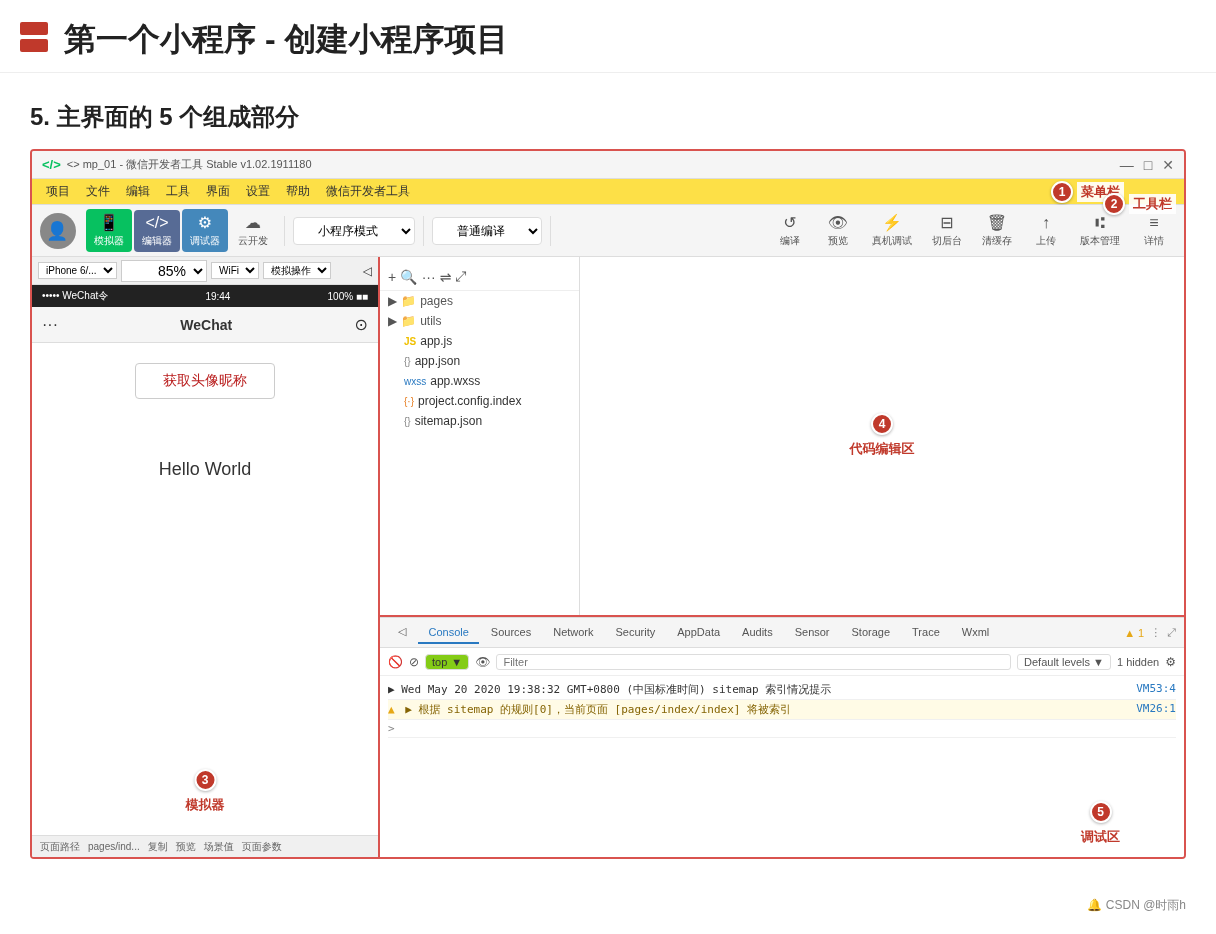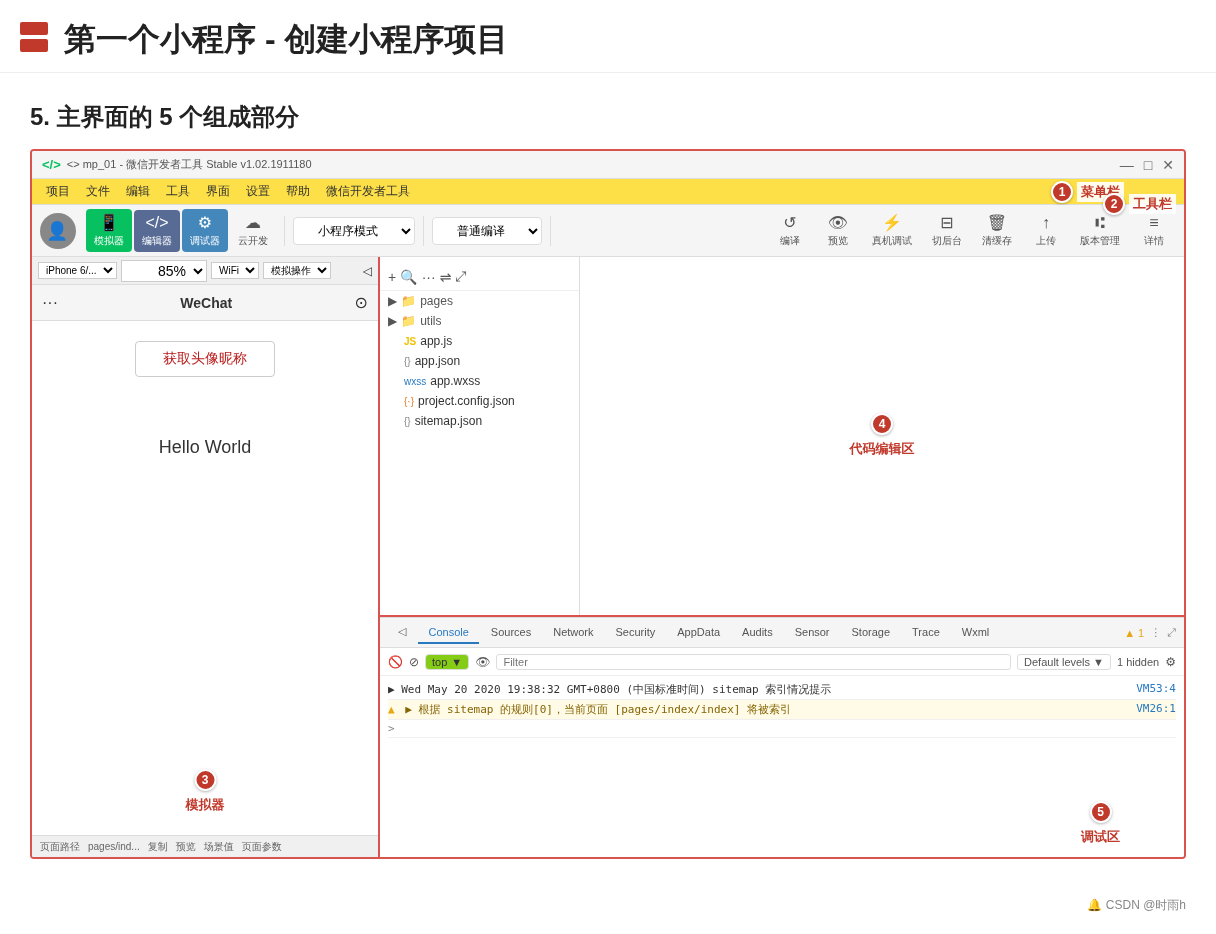--- a/index.html
+++ b/index.html
@@ -630,20 +630,25 @@
           <option>WiFi</option>
         </select>
         <select style="font-size:10px;">
           <option>模拟操作</option>
         </select>
         <span style="margin-left:auto;font-size:12px;">◁</span>
       </div>
 
       <div class="sim-content">
 
+        <div class="phone-statusbar">
+          <span>•••••  WeChat令</span>
+          <span>19:44</span>
+          <span>100% ■■</span>
+        </div>
 
         <div class="phone-navbar">
           <span>···</span>
           <span class="phone-title">WeChat</span>
           <span>⊙</span>
         </div>
 
         <div class="phone-app-area">
           <div class="fetch-btn">获取头像昵称</div>
           <div class="hello-text">Hello World</div>
@@ -700,21 +705,21 @@
             <span>app.json</span>
           </div>
 
           <div class="tree-item file">
             <span class="ext-wxss">wxss</span>
             <span>app.wxss</span>
           </div>
 
           <div class="tree-item file">
             <span class="ext-config">{·}</span>
-            <span>project.config.json</span>
+            <span>project.config.index</span>
           </div>
 
           <div class="tree-item file">
             <span class="ext-json">{}</span>
             <span>sitemap.json</span>
           </div>
         </div>
 
         <div class="code-editor">
           <div class="code-annotation">

